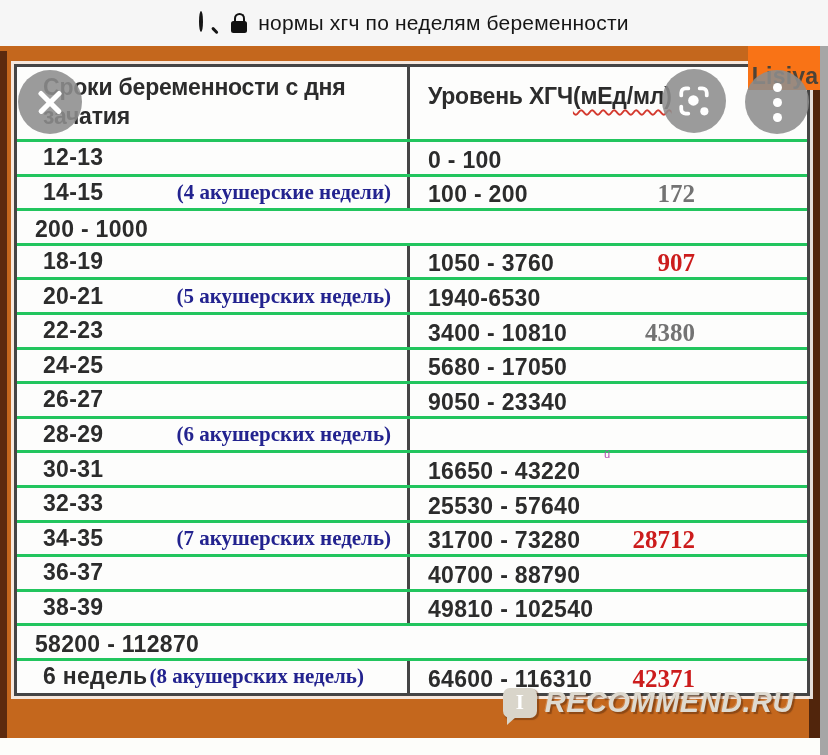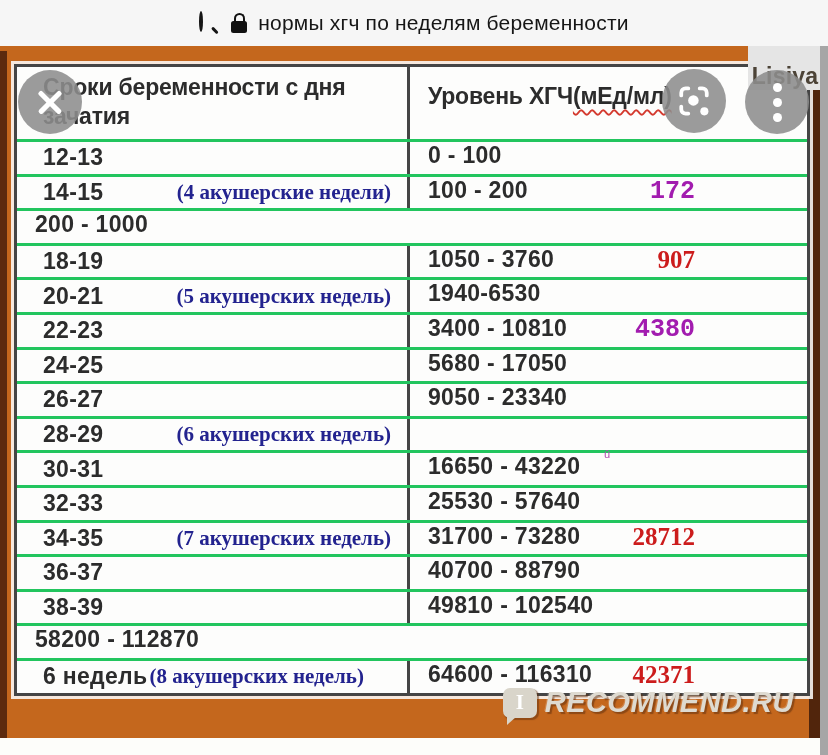--- a/index.html
+++ b/index.html
@@ -35,53 +35,53 @@
     position:absolute; left:14px; top:18px; width:796px; height:632px;
     background:#fdfdfc; border:3px solid #454545;
     box-shadow:0 0 0 3px rgba(255,255,255,.85);
     display:flex; flex-direction:column;
     color:#2c2c2c;
   }
   .t-header { display:flex; height:72px; }
   .t-row { display:flex; height:34.6px; border-top:3px solid #22c55e; }
   .c1 { width:393px; border-right:3px solid #454545; display:flex; align-items:center;
         padding:0 16px 0 26px; }
-  .c2 { flex:1; display:flex; align-items:flex-start; padding:0 12px 0 18px; }
+  .c2 { flex:1; display:flex; align-items:flex-end; padding:0 12px 0 18px; }
   .t-header .c1 { font-size:23px; font-weight:bold; line-height:1.25; align-items:flex-start; padding-top:6px; letter-spacing:-0.2px; }
   .t-header .c2 { font-size:23px; font-weight:bold; align-items:flex-start; padding-top:16px; letter-spacing:-0.2px; }
   .unit { text-decoration:underline wavy #d43a2f; text-decoration-thickness:2px; text-underline-offset:5px; }
   .term { font-size:23px; font-weight:bold; letter-spacing:.3px; white-space:nowrap; }
   .obstetric { font-family:"Liberation Serif", serif; font-weight:bold; font-size:21px;
     color:#23238f; margin-left:auto; white-space:nowrap; }
   .obstetric:empty { display:none; }
   .obstetric.inline { margin-left:2px; }
   .range { font-size:23px; font-weight:bold; letter-spacing:.3px; white-space:nowrap; }
   .note { font-family:"Liberation Serif", serif; font-weight:bold; font-size:25px;
     margin-left:auto; margin-right:100px; white-space:nowrap; }
   .note:empty { display:none; }
-  .note-green { color:#a21caf;font-family:Liberation Mono, monospace; }
+  .note-green { color:#737373; }
   .note-red   { color:#cc1c1c; }
 
   
   .circle-btn { position:absolute; width:64px; height:64px; border-radius:50%;
     background:rgba(141,141,141,.88); display:flex; align-items:center; justify-content:center; }
   .btn-close { left:18px; top:24px; }
   .btn-lens  { left:662px; top:23px; }
   .btn-menu  { left:745px; top:24px; }
   .x-mark { position:relative; width:32px; height:32px; }
   .x-mark::before, .x-mark::after { content:""; position:absolute; left:1px; top:14px;
     width:30px; height:4.6px; background:#fff; border-radius:2px; }
   .x-mark::before { transform:rotate(45deg); }
   .x-mark::after  { transform:rotate(-45deg); }
   .dots { display:flex; flex-direction:column; gap:6px; }
   .dots span { width:9px; height:9px; border-radius:50%; background:#fff; }
 
   
   .lisiya-patch { position:absolute; left:748px; top:0; width:74px; height:44px;
-    background:#e5e5e5; display:flex; align-items:flex-end; justify-content:center; }
+    background:#f97316; display:flex; align-items:flex-end; justify-content:center; }
   .lisiya-text { font-size:23px; font-weight:bold; color:#4c4337; letter-spacing:.2px; }
   .recommend { position:absolute; right:28px; top:640px; display:flex; align-items:center; gap:8px; }
   .rec-bubble { position:relative; width:34px; height:30px; background:#d9d5ca; border-radius:7px;
     display:flex; align-items:center; justify-content:center;
     box-shadow:1.5px 1.5px 1px rgba(96,48,14,.5);
     font-family:"Liberation Serif", serif; font-weight:bold; font-size:21px; color:#fff; }
   .rec-bubble::after { content:""; position:absolute; left:4px; bottom:-7px;
     border-left:9px solid #d9d5ca; border-bottom:8px solid transparent; }
   .rec-text { font-style:italic; font-weight:bold; font-size:29px; letter-spacing:.5px;
     color:#dedad0; text-shadow:2px 2px 1px rgba(96,48,14,.55), -1px -1px 0 rgba(255,255,255,.2); }

